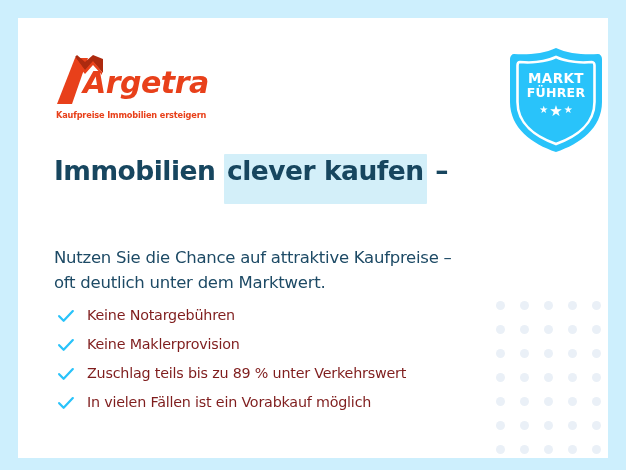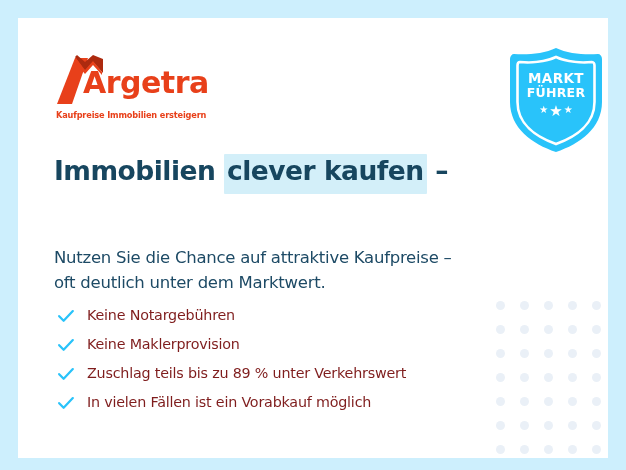--- a/index.html
+++ b/index.html
@@ -75,20 +75,21 @@
   .logo-word {
     position: absolute;
     left: 28px;
     top: 24px;
     font-family: "DejaVu Sans", sans-serif;
     font-weight: bold;
     font-size: 30px;
     letter-spacing: -0.5px;
     color: #e8401a;
     line-height: 1;
+    font-style: italic;
   }
   .logo-tag {
     position: absolute;
     left: 1px;
     top: 66px;
     font-family: "DejaVu Sans", sans-serif;
     font-weight: bold;
     font-size: 8.2px;
     letter-spacing: -0.15px;
     color: #e8401a;
@@ -149,21 +150,21 @@
     width: 470px;
     font-family: "DejaVu Sans", sans-serif;
     font-weight: bold;
     font-size: 26.5px;
     line-height: 1.26;
     color: #17465f;
     letter-spacing: -0.5px;
   }
   .hl-mark {
     background: #d3eff9;
-    padding: 1px 3px 8px 3px;
+    padding: 1px 3px 18px 3px;
     border-radius: 1px;
   }
 
   
   .subhead {
     position: absolute;
     left: 36px;
     top: 210px;
     width: 470px;
     font-family: "DejaVu Sans", sans-serif;

